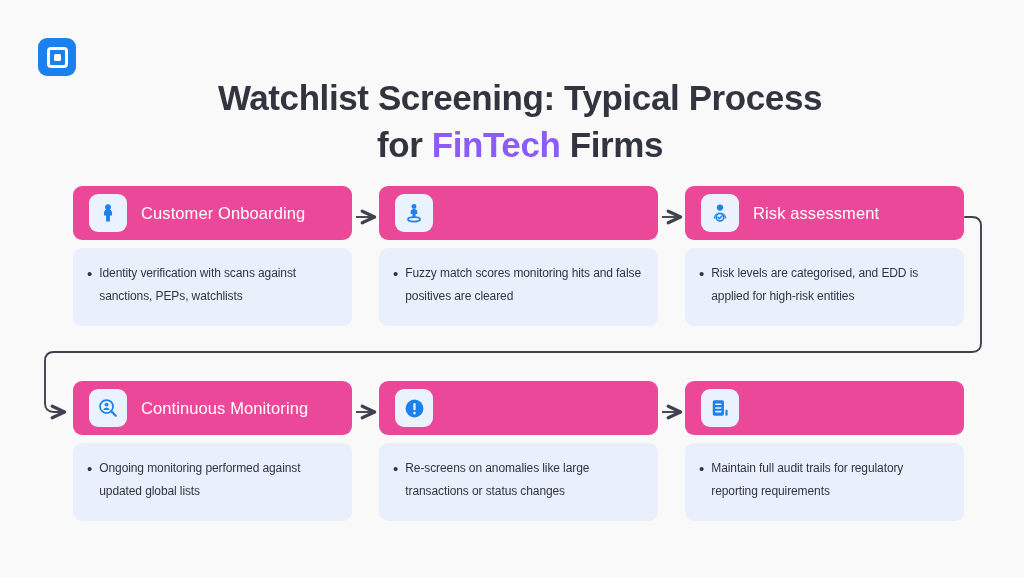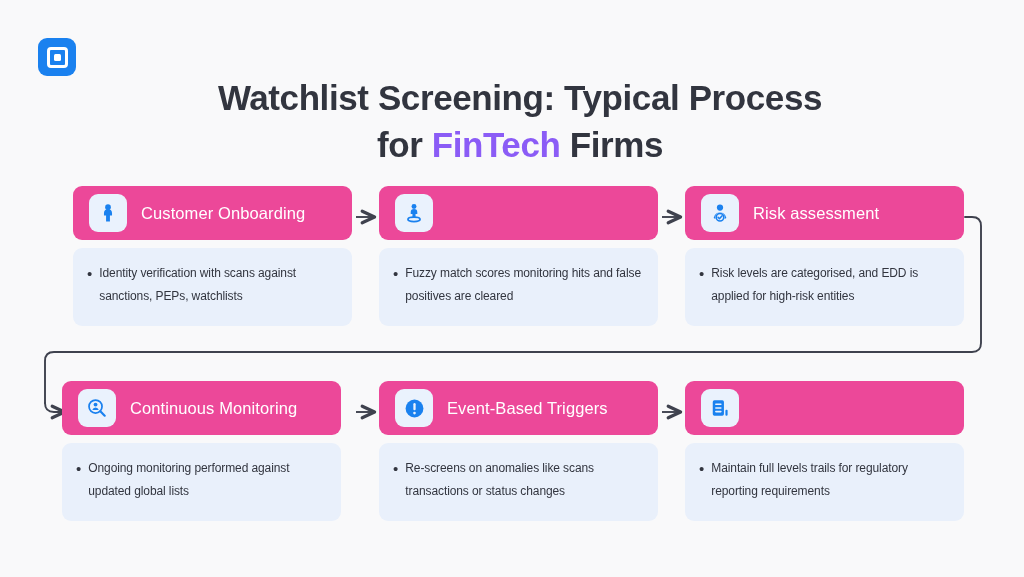--- a/index.html
+++ b/index.html
@@ -117,21 +117,21 @@
     font-size: 12px;
     line-height: 23px;
     color: #32353f;
     letter-spacing: -0.1px;
   }
 
   
   #card-1 { left: 73px;  top: 186px; }
   #card-2 { left: 379px; top: 186px; }
   #card-3 { left: 685px; top: 186px; }
-  #card-4 { left: 62px;  top: 381px; }
+  #card-4 { left: 73px;  top: 381px; }
   #card-5 { left: 379px; top: 381px; }
   #card-6 { left: 685px; top: 381px; }
 
   
   .connector-svg {
     position: absolute;
     left: 0;
     top: 0;
     width: 1024px;
     height: 577px;
@@ -252,43 +252,42 @@
 
   <div class="card" id="card-5">
     <div class="card-header">
       <span class="card-icon">
         <svg width="23" height="23" viewBox="0 0 24 24">
           <circle cx="12" cy="12" r="9.3" fill="#1a81ef"></circle>
           <rect x="10.8" y="6.3" width="2.4" height="7.6" rx="1.2" fill="#eaf2fd"></rect>
           <circle cx="12" cy="16.8" r="1.4" fill="#eaf2fd"></circle>
         </svg>
       </span>
-      <span class="card-title">Event-Based Triggers</span>
-    </div>
-    <div class="card-body">
-      <div class="bullet-row">
-        <span class="bullet-dot">•</span>
-        <span class="bullet-text">Re-screens on anomalies like scans transactions or status changes</span>
+    </div>
+    <div class="card-body">
+      <div class="bullet-row">
+        <span class="bullet-dot">•</span>
+        <span class="bullet-text">Re-screens on anomalies like large transactions or status changes</span>
       </div>
     </div>
   </div>
 
   <div class="card" id="card-6">
     <div class="card-header">
       <span class="card-icon">
         <svg width="22" height="22" viewBox="0 0 24 24">
           <rect x="4.1" y="3.6" width="12.2" height="16.8" rx="1.8" fill="#1a81ef"></rect>
           <rect x="6.6" y="7.1" width="7.2" height="1.7" rx="0.85" fill="#eaf2fd"></rect>
           <rect x="6.6" y="11.1" width="7.2" height="1.7" rx="0.85" fill="#eaf2fd"></rect>
           <rect x="6.6" y="15.1" width="7.2" height="1.7" rx="0.85" fill="#eaf2fd"></rect>
           <rect x="17.9" y="13.8" width="2.4" height="6.6" rx="1.1" fill="#1a81ef"></rect>
         </svg>
       </span>
     </div>
     <div class="card-body">
       <div class="bullet-row">
         <span class="bullet-dot">•</span>
-        <span class="bullet-text">Maintain full levels trails for regulatory reporting requirements</span>
+        <span class="bullet-text">Maintain full audit trails for regulatory reporting requirements</span>
       </div>
     </div>
   </div>
 
 </div>
 
 </body></html>

